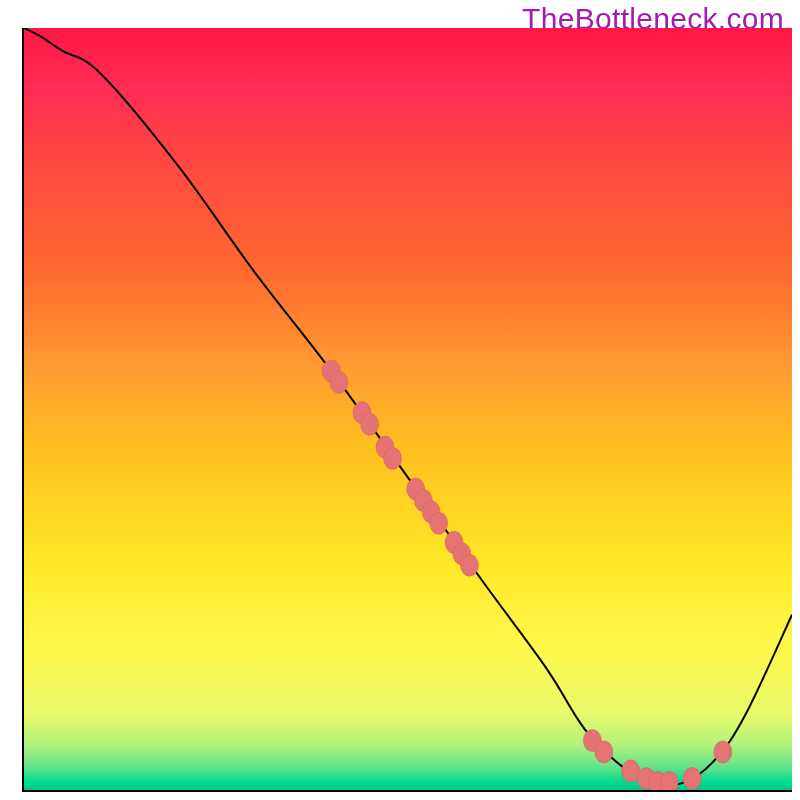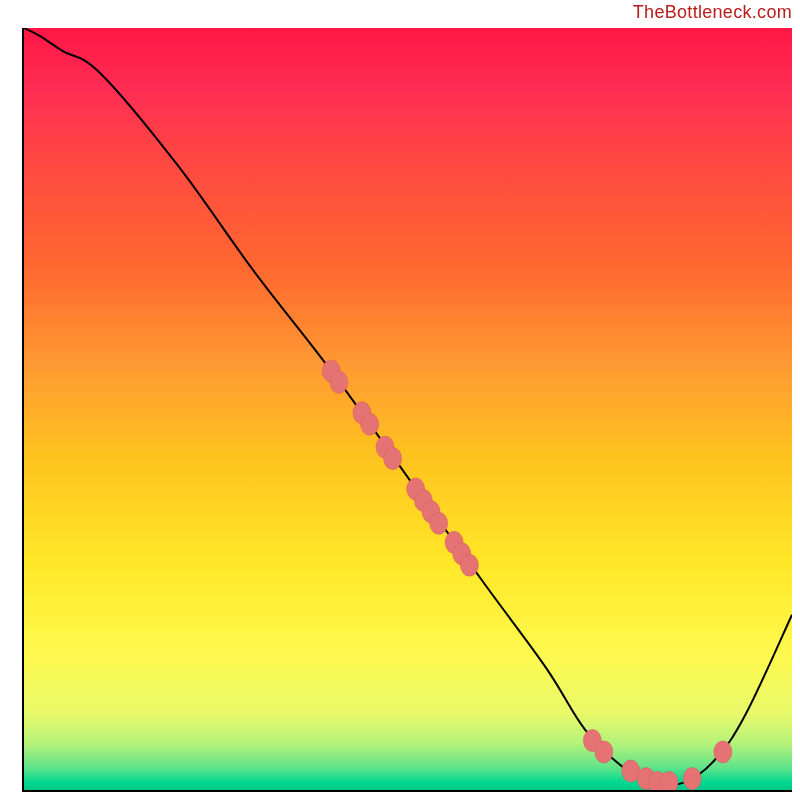--- a/index.html
+++ b/index.html
@@ -6,24 +6,24 @@
   body {
     width: 800px;
     height: 800px;
     background: #ffffff;
     position: relative;
     font-family: Arial, Helvetica, sans-serif;
   }
   .watermark {
     position: absolute;
     top: 2px;
-    right: 8px;
-    font-size: 18px;
+    right: 16px;
+    font-size: 30px;
     font-weight: 400;
-    color: #b91c1c;
+    color: #a21caf;
     letter-spacing: 0.3px;
   }
   .axis-y {
     position: absolute;
     top: 28px;
     left: 22px;
     width: 2px;
     height: 764px;
     background: #000000;
   }

